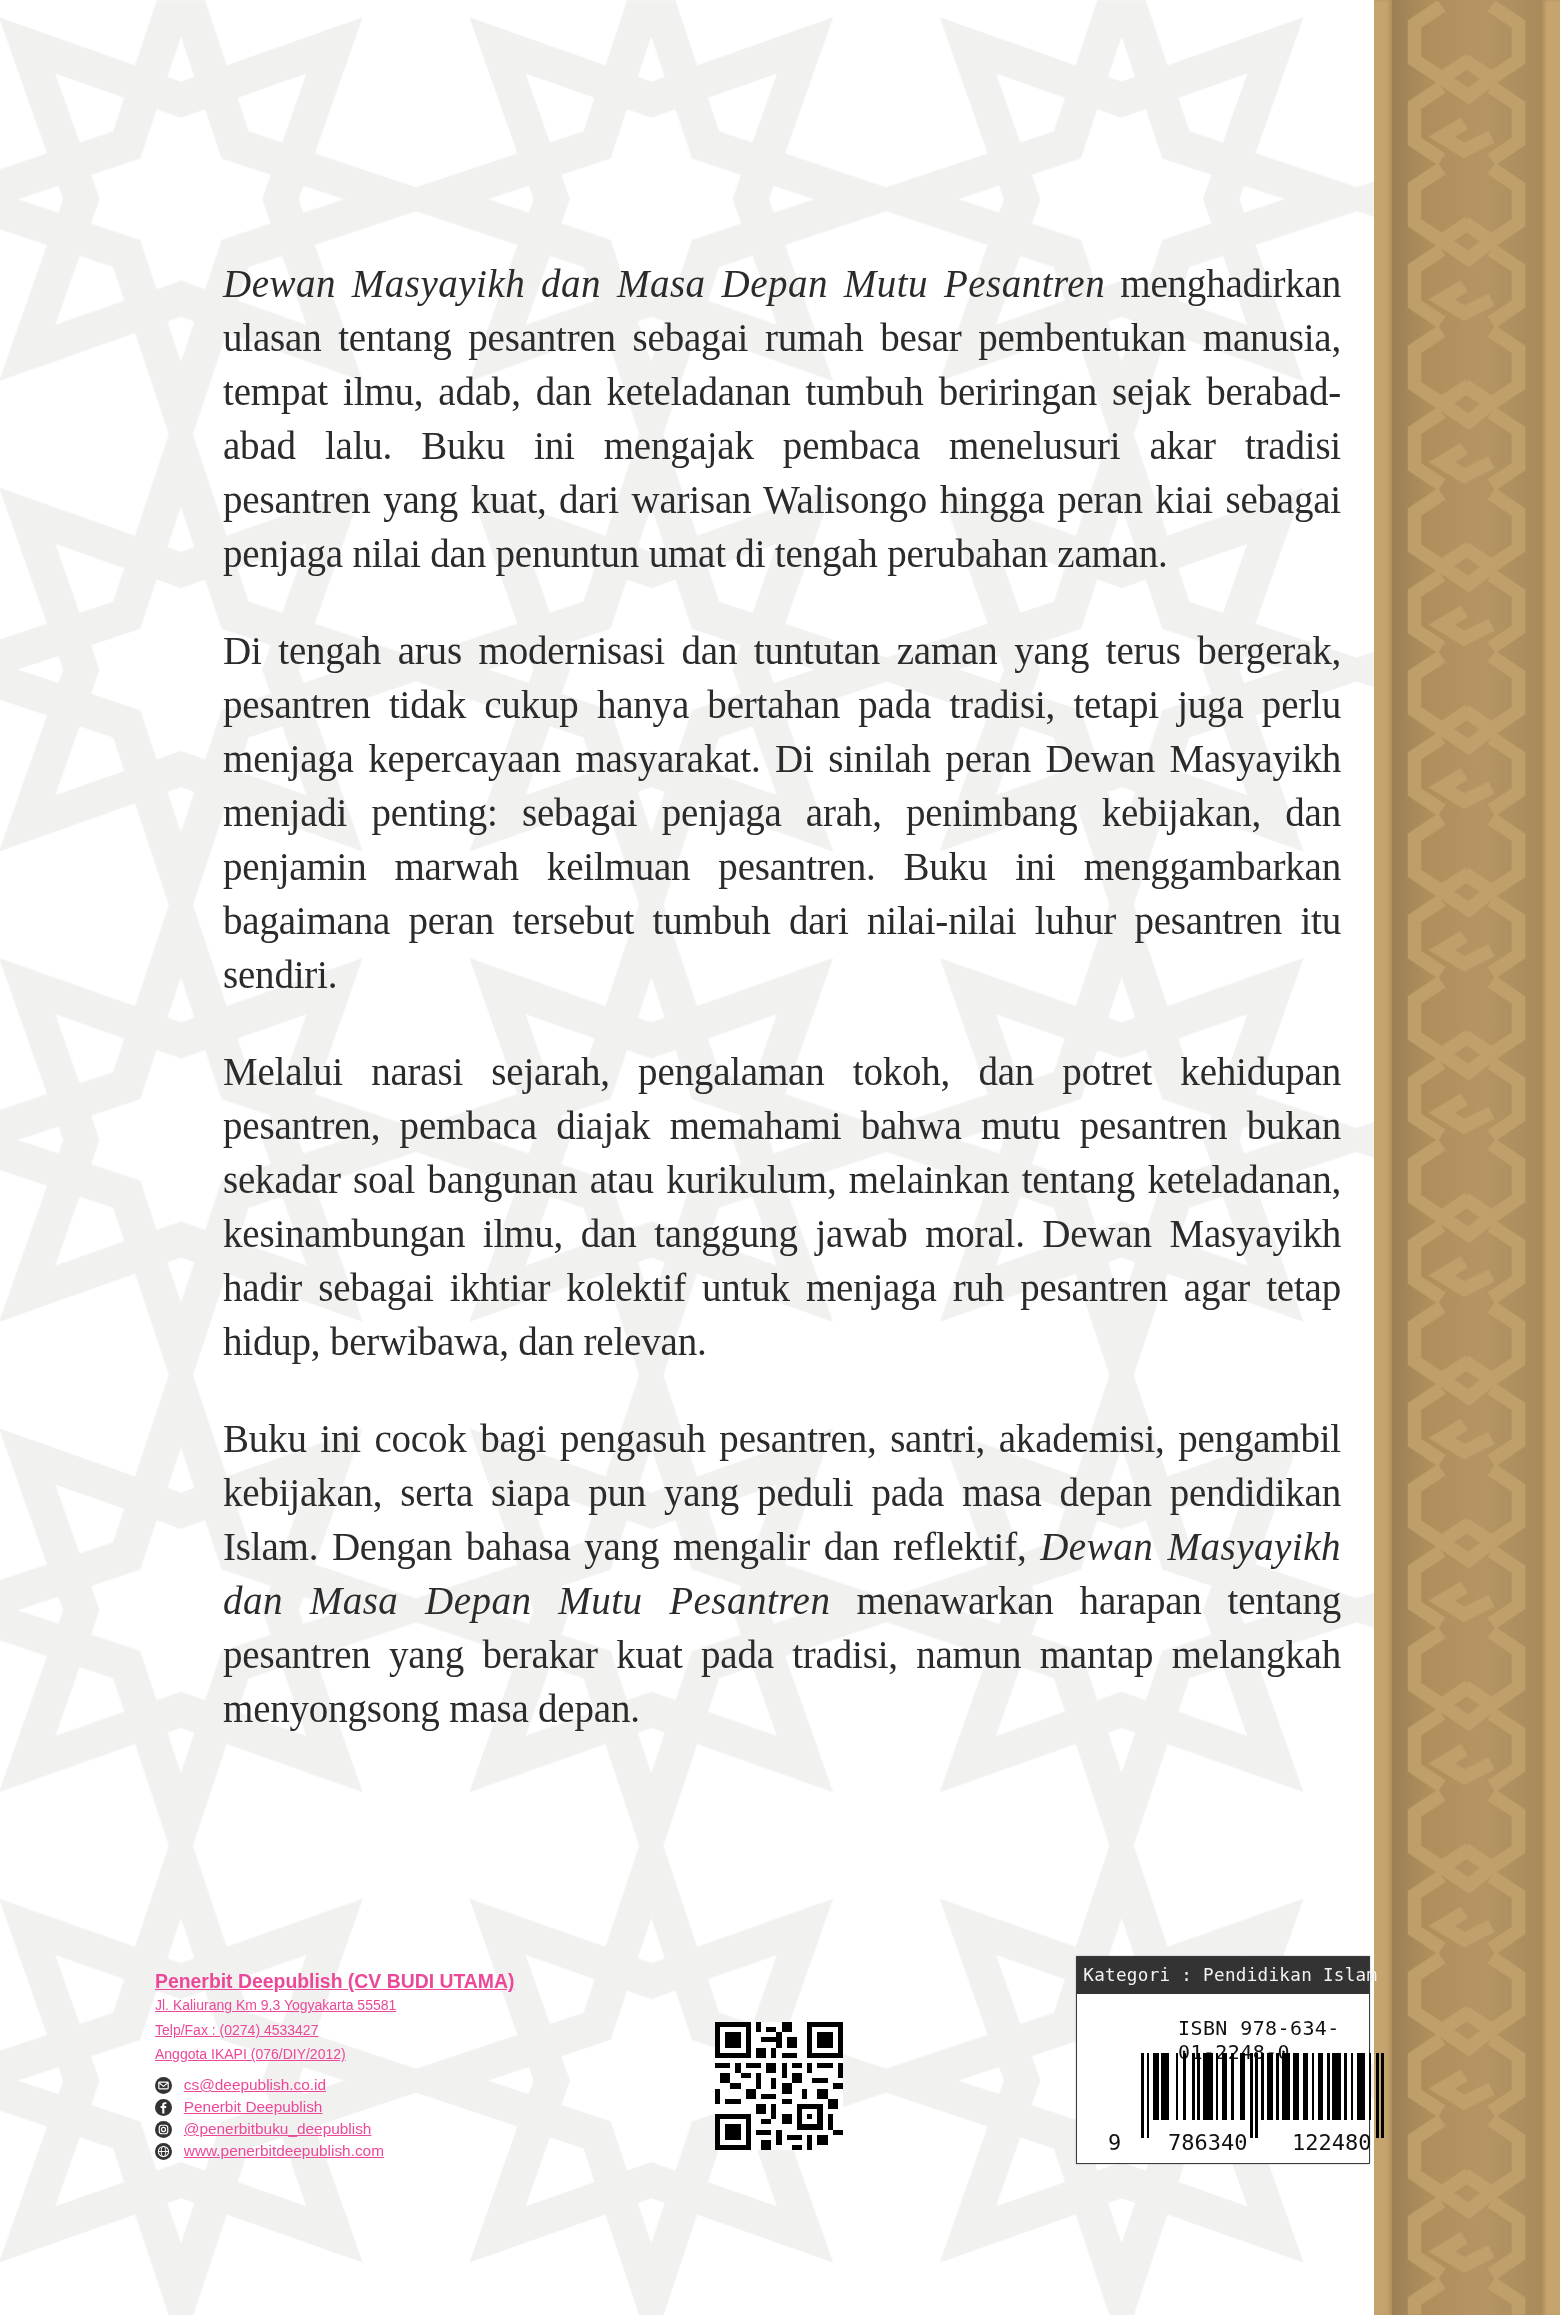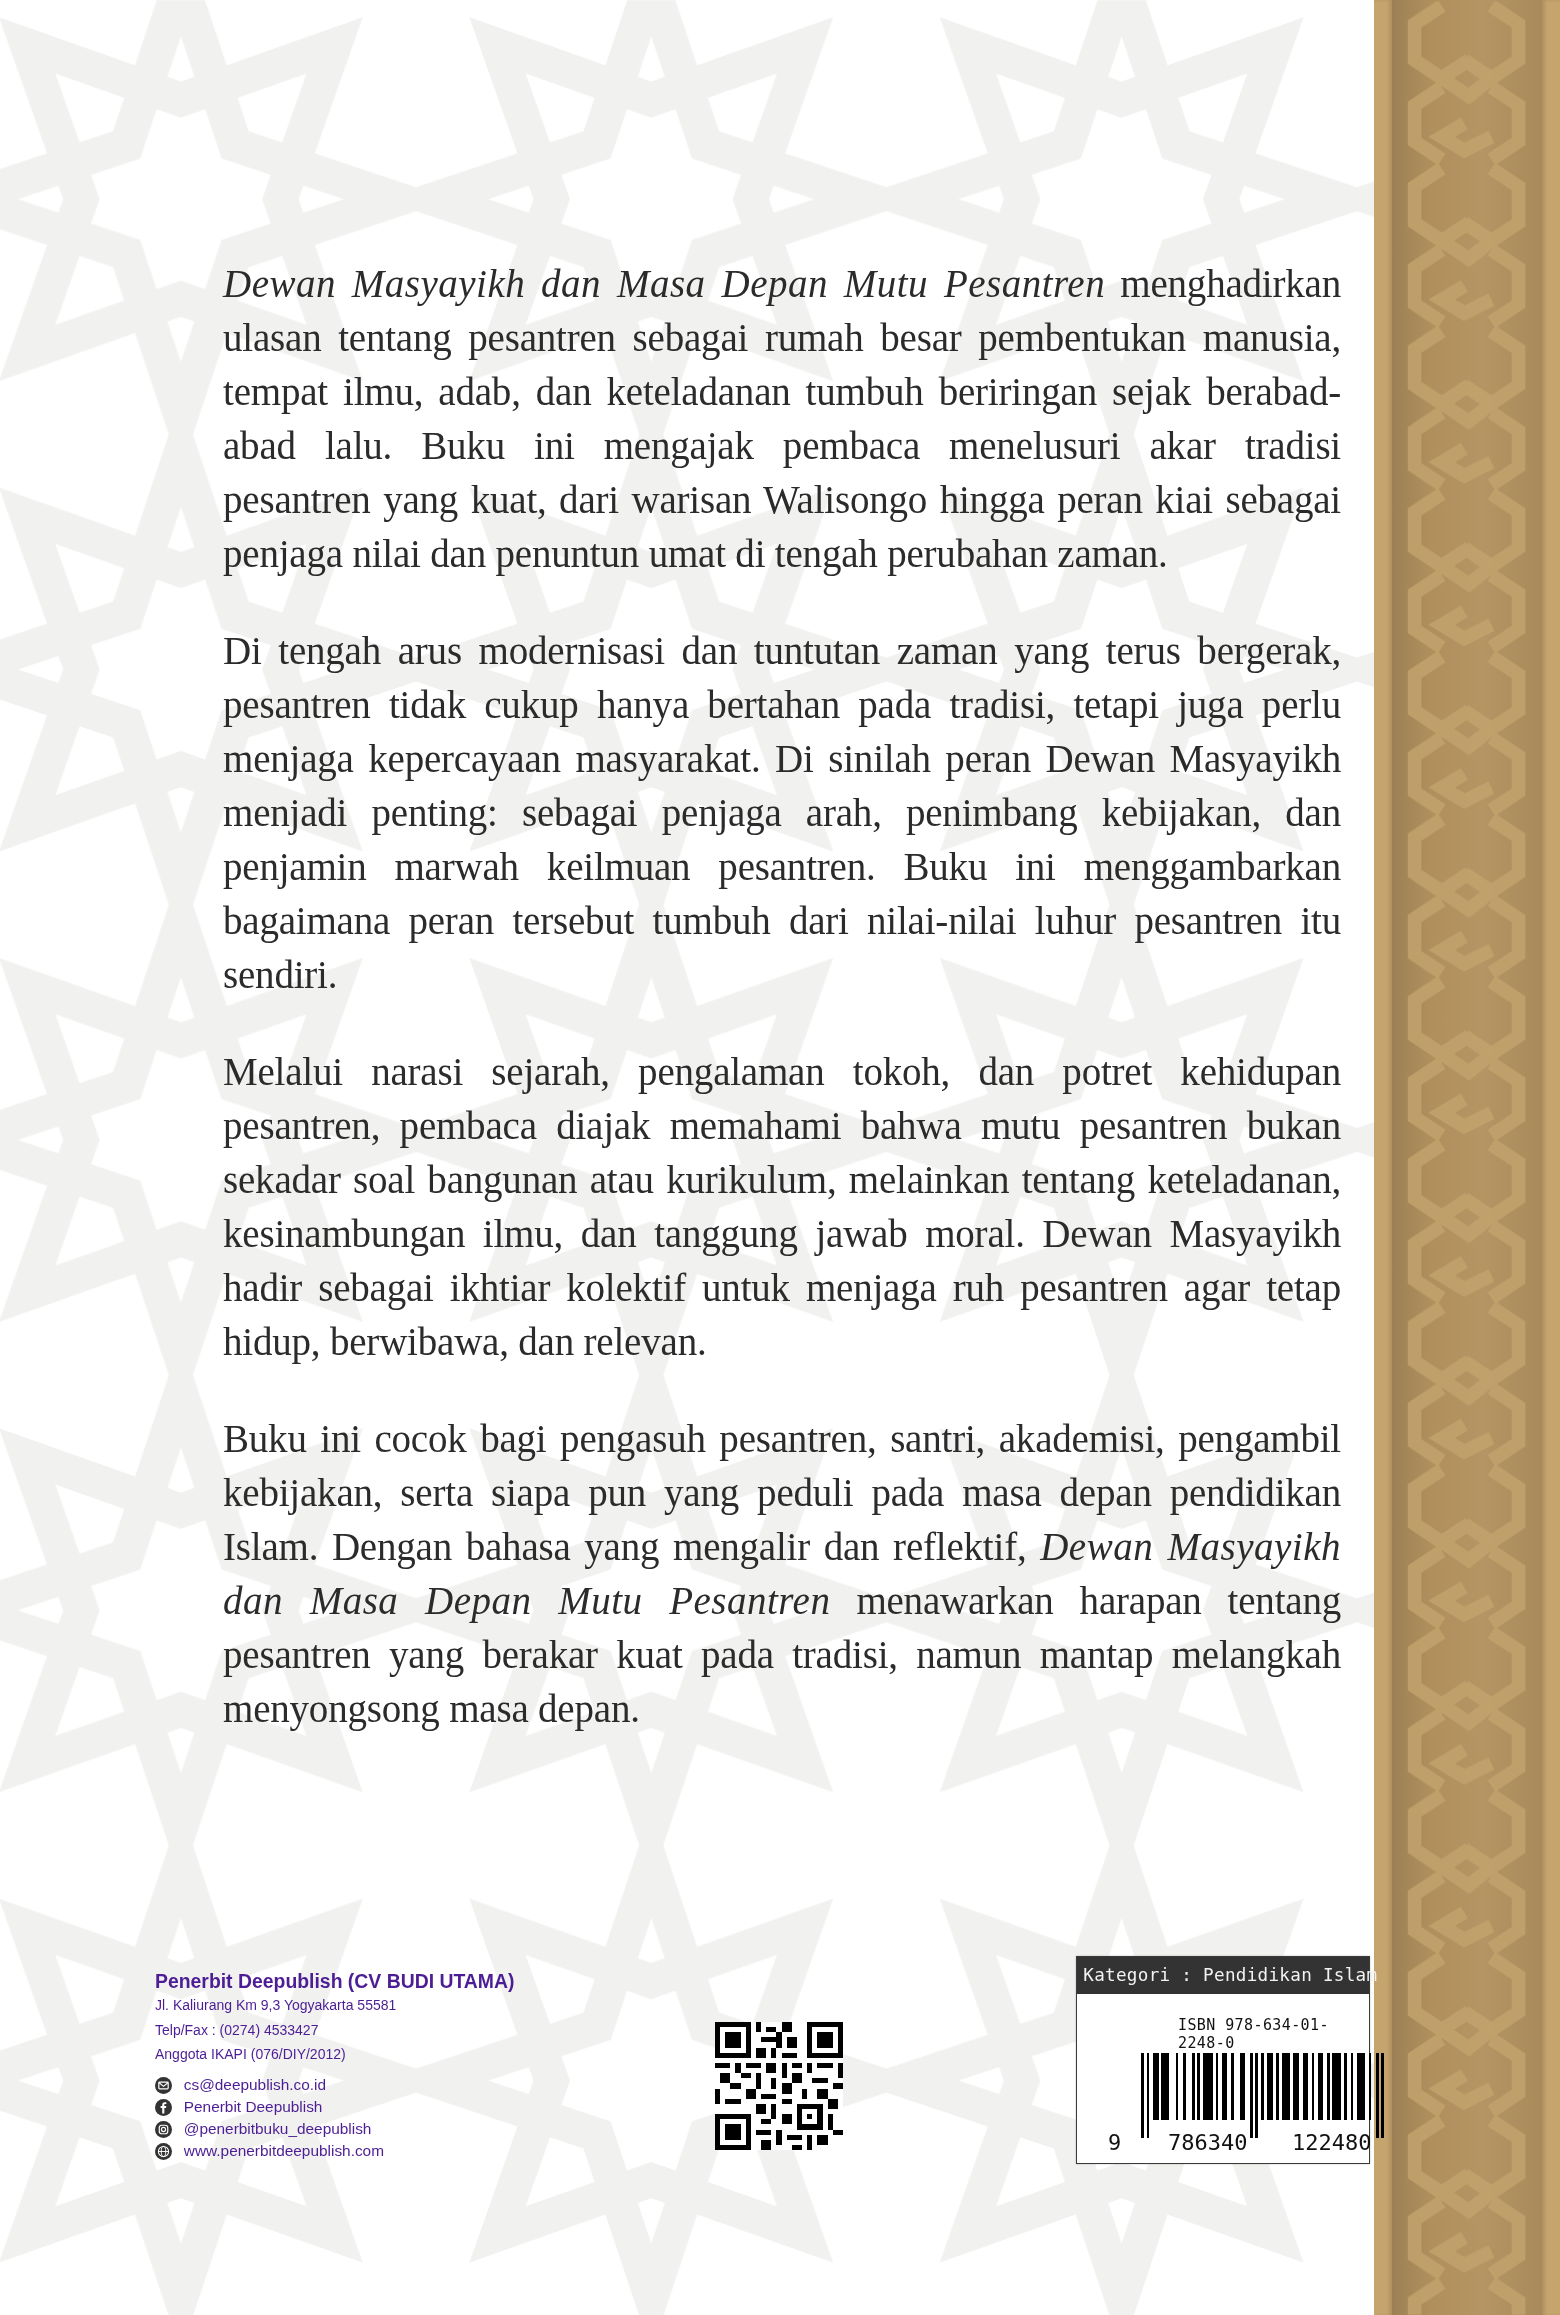--- a/index.html
+++ b/index.html
@@ -19,37 +19,37 @@
 
   
   .blurb { position: absolute; left: 223px; top: 257px; width: 1118px;
      font-family: "Liberation Serif", "DejaVu Serif", serif; font-size: 39px; line-height: 54px;
      color: #2b2b2b; text-align: justify; letter-spacing: -0.2px; }
   .blurb p { margin: 0 0 43px 0; }
   .blurb p.last { margin-bottom: 0; }
   .blurb .title-em { font-style: italic; font-weight: normal; letter-spacing: 0.5px; }
 
   
-  .publisher { position: absolute; left: 155px; top: 1969px; font-family: "Liberation Sans", "DejaVu Sans", sans-serif; color: #4c1d95; }
+  .publisher { position: absolute; left: 155px; top: 1969px; font-family: "Liberation Sans", "DejaVu Sans", sans-serif; color: #ec4899; text-decoration: underline; }
   .publisher .name { font-size: 19.4px; font-weight: bold; line-height: 24.4px; }
   .publisher .line { font-size: 14px; line-height: 24.4px; }
   .publisher .contacts { margin-top: 5.4px; }
   .publisher .contact { display: flex; align-items: flex-end; font-size: 15.4px; line-height 22px; height: 22px; }
   .publisher .contact .ic { width: 17px; height: 17px; margin-right: 11.8px; display: inline-flex; align-items: center; justify-content: center; }
 
   
   .qr { position: absolute; left: 715px; top: 2022px; width: 128px; height: 128px; }
 
   
   .isbn-box { position: absolute; left: 1076px; top: 1956px; width: 294px; height: 208px; background: #ffffff;
      border: 1.8px solid #3a3a3a; box-sizing: border-box; box-shadow: 0 0 1.8px rgba(0,0,0,0.25); }
   .isbn-box .cat { height: 37px; background: #333333; color: #f2f2f2; font-family: "DejaVu Sans Mono", "Liberation Mono", monospace;
      font-size: 17.6px; line-height: 37px; padding-left: 6.3px; white-space: nowrap; letter-spacing: 0.3px; }
   .isbn-box .isbn-text { position: absolute; left: 101px; top: 59px; font-family: "DejaVu Sans Mono", "Liberation Mono", monospace;
-     font-size: 15px; color: #111; letter-spacing: 0.4px; }
+     font-size: 20px; color: #111; letter-spacing: 0.4px; }
   .isbn-box .bars { position: absolute; left: 0; top: 96px; }
   .isbn-box .digits { position: absolute; top: 173px; font-family: "DejaVu Sans Mono", "Liberation Mono", monospace;
      font-size: 22px; color: #111; }
 </style>
 </head>
 <body>
 
 <div class="bg-pattern">
   <svg width="1374" height="2316" viewBox="0 0 1519 2560" xmlns="http://www.w3.org/2000/svg">
     <defs>

